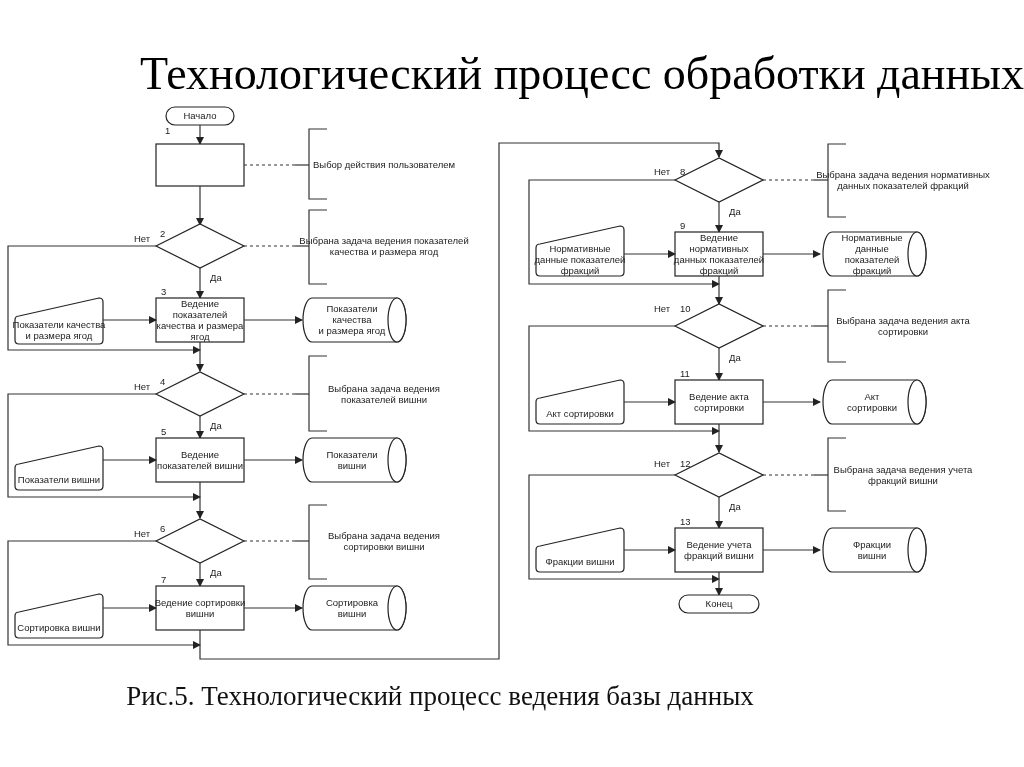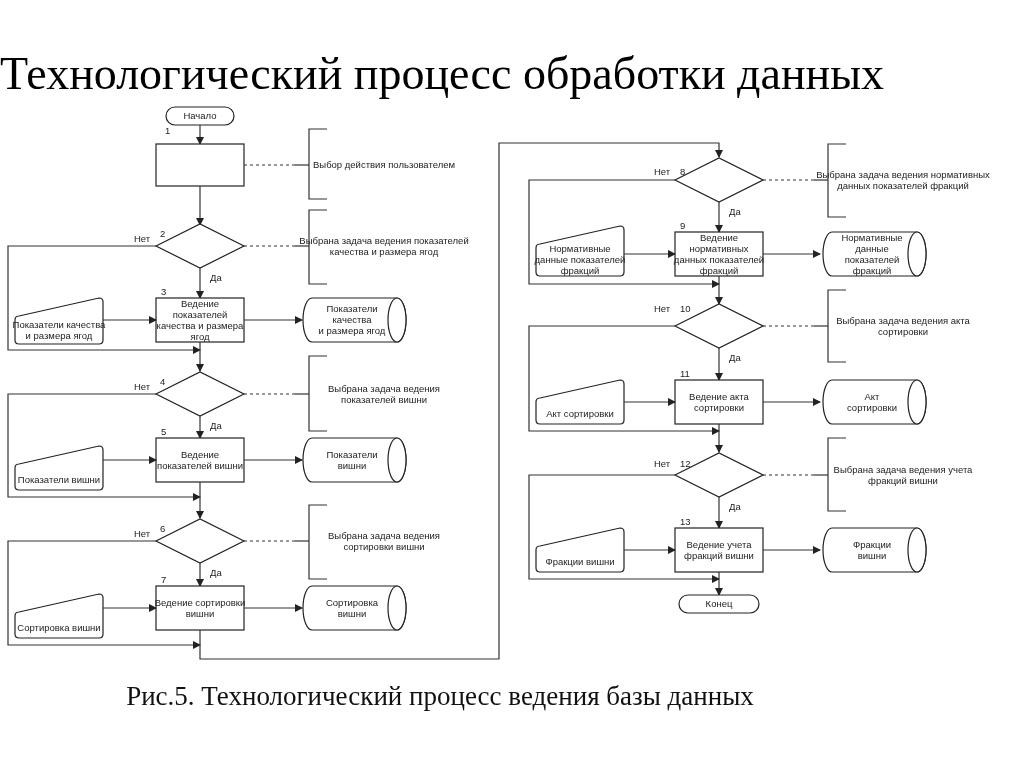--- a/index.html
+++ b/index.html
@@ -1,18 +1,18 @@
 <!DOCTYPE html>
 <html><head>
 <meta charset="utf-8">
 <style>
   html, body { margin: 0; padding: 0; background: #ffffff; }
   body { width: 1024px; height: 767px; position: relative; overflow: hidden; }
   .title {
-    position: absolute; left: 0; top: 44px; width: 1024px; text-align: left;
+    position: absolute; left: 0; top: 44px; width: 1024px; text-align: right;
     font-family: "Liberation Serif", serif; font-size: 46px; color: #000; line-height: 60px;
   }
   .caption {
     position: absolute; left: 0; top: 678px; width: 880px; text-align: center;
     font-family: "Liberation Serif", serif; font-size: 27px; color: #111; line-height: 36px;
   }
   svg#diagram { position: absolute; left: 0; top: 0; }
   svg text { font-family: "Liberation Sans", sans-serif; font-size: 9.5px; fill: #222; }
   .shape { fill: #fff; stroke: #222; stroke-width: 1.2; }
   .line { fill: none; stroke: #333; stroke-width: 1.2; }

